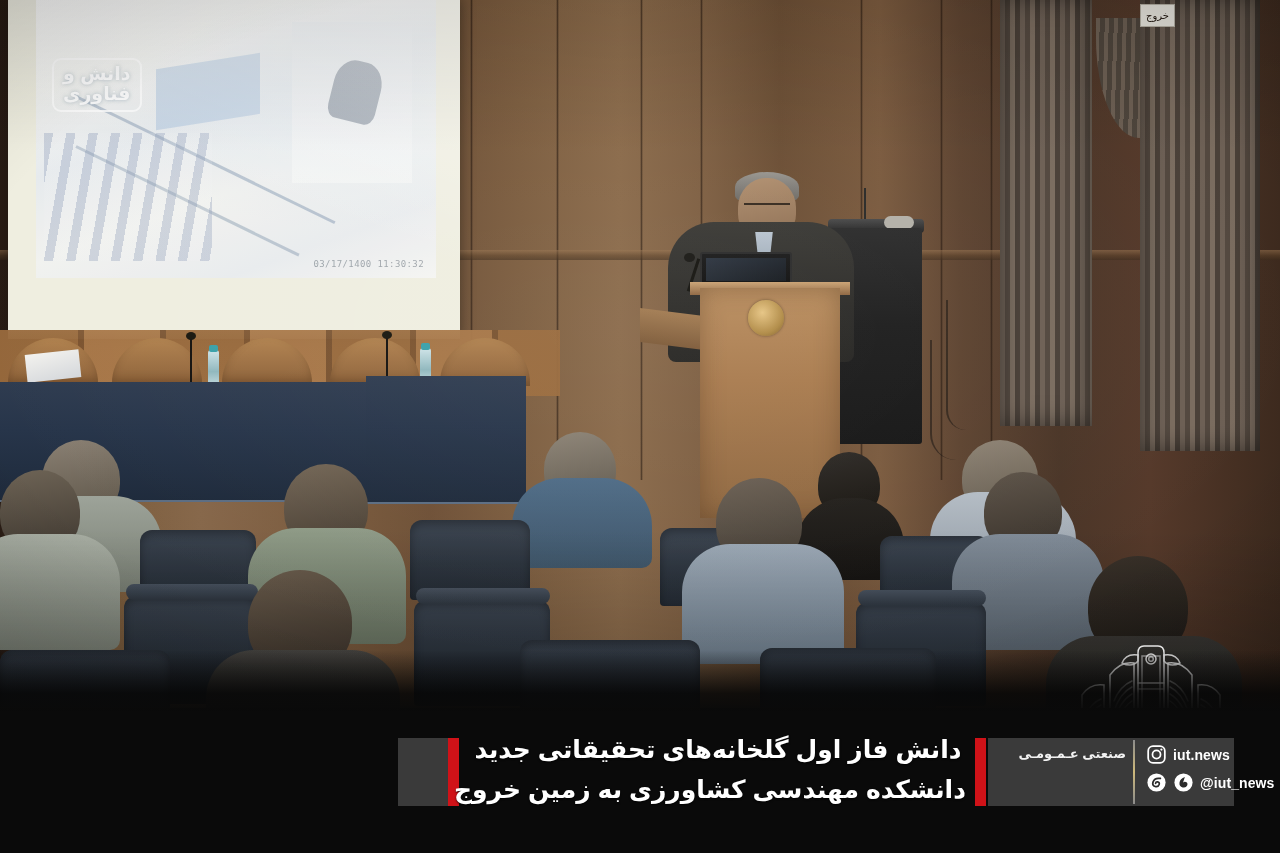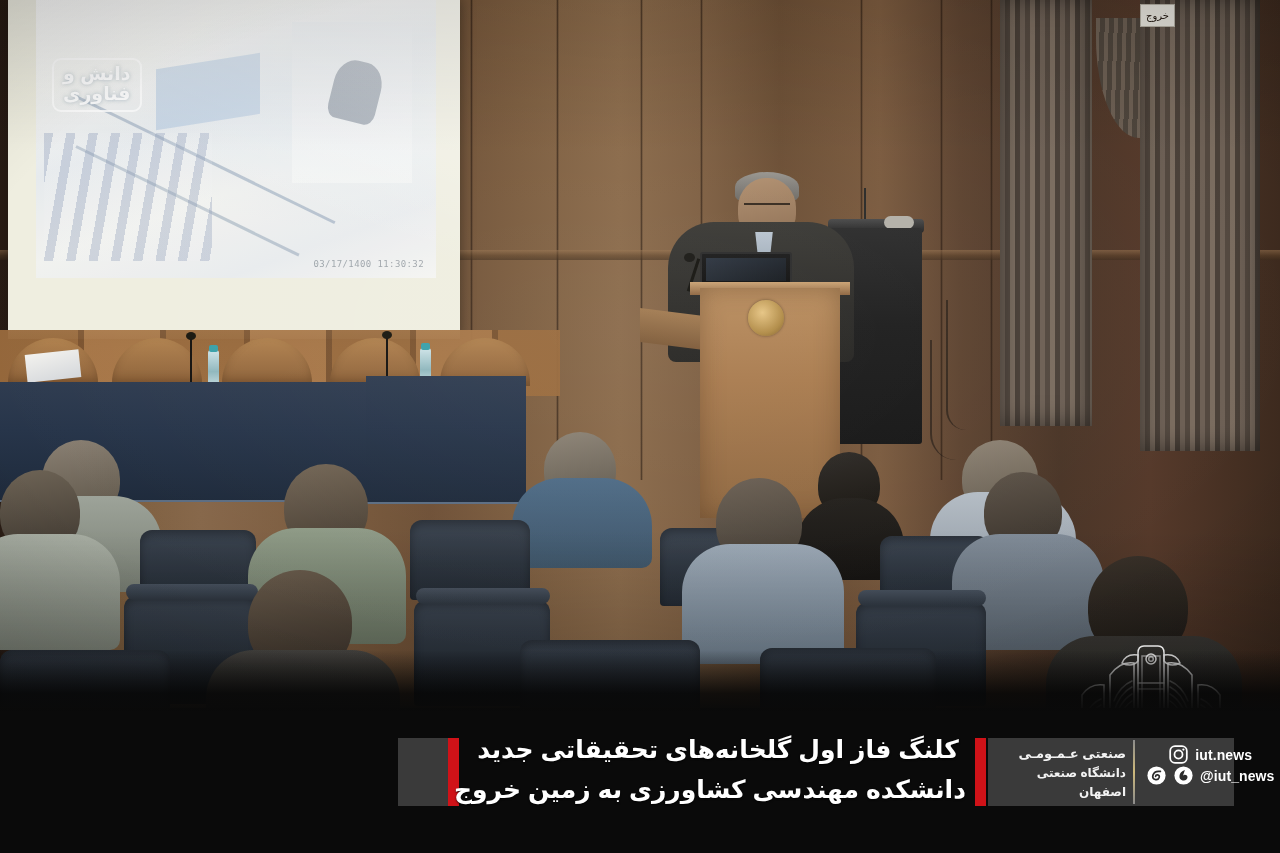--- a/index.html
+++ b/index.html
@@ -306,21 +306,21 @@
     color:#f2f2f2;
   }
   .pr-line1{ font-size:13px; letter-spacing:2.2px; font-weight:600; line-height:1.5; }
   .pr-line2{ font-size:12px; font-weight:600; line-height:1.6; }
   .pr-divider{
     position:absolute; left:1133px; top:32px; width:2px; height:64px;
     background:linear-gradient(180deg,#8c8c8c,#cdb87a 50%,#8c8c8c);
   }
   .social{
     position:absolute; left:1146px; top:36px;
-    display:flex; flex-direction:column; gap:0;align-items:center;
+    display:flex; flex-direction:column; gap:7px;
   }
   .social-row{ display:flex; align-items:center; gap:6px; }
   .social-handle{
     color:#ffffff; font-size:14px; font-weight:bold; letter-spacing:.1px;
   }
   .ico{ width:21px; height:21px; flex:0 0 21px; }
 </style>
 </head>
 <body>
 
@@ -494,30 +494,29 @@
     </svg>
   </div>
 
   <div class="banner">
     <div class="banner-fade"></div>
 
     <div class="panel left"></div>
     <div class="redbar l"></div>
 
     <div class="headline">
-      <div>کلنگ فاز اول گلخانه‌های تحقیقاتی جدید</div>
+      <div>دانش فاز اول گلخانه‌های تحقیقاتی جدید</div>
       <div>دانشکده مهندسی کشاورزی به زمین خروج</div>
     </div>
 
     <div class="redbar r"></div>
     <div class="panel right"></div>
 
     <div class="pr-block">
       <div class="pr-line1">صنعتی عـمـومـی</div>
-      <div class="pr-line2">دانشگاه صنعتی اصفهان</div>
     </div>
 
     <div class="pr-divider"></div>
 
     <div class="social">
       <div class="social-row">
         <span class="ico">
           <svg viewBox="0 0 24 24" width="21" height="21" fill="none" stroke="#fff" stroke-width="2">
             <rect x="2.5" y="2.5" width="19" height="19" rx="5.5"></rect>
             <circle cx="12" cy="12" r="4.6"></circle>

